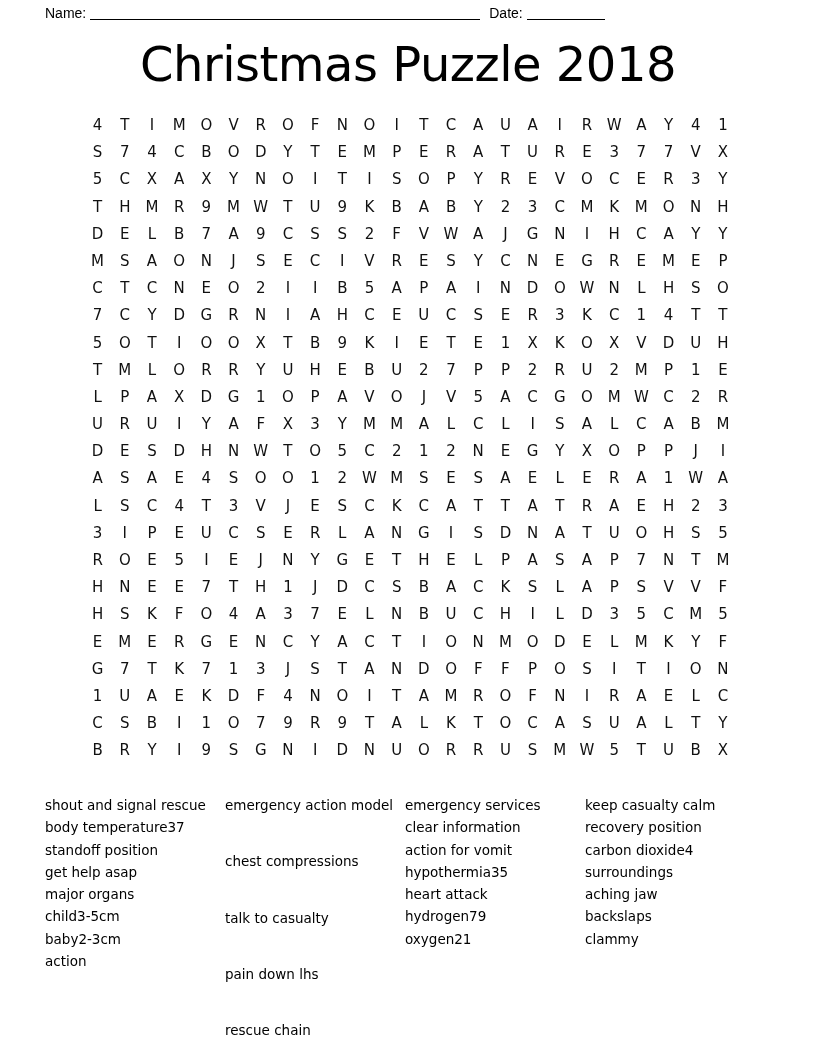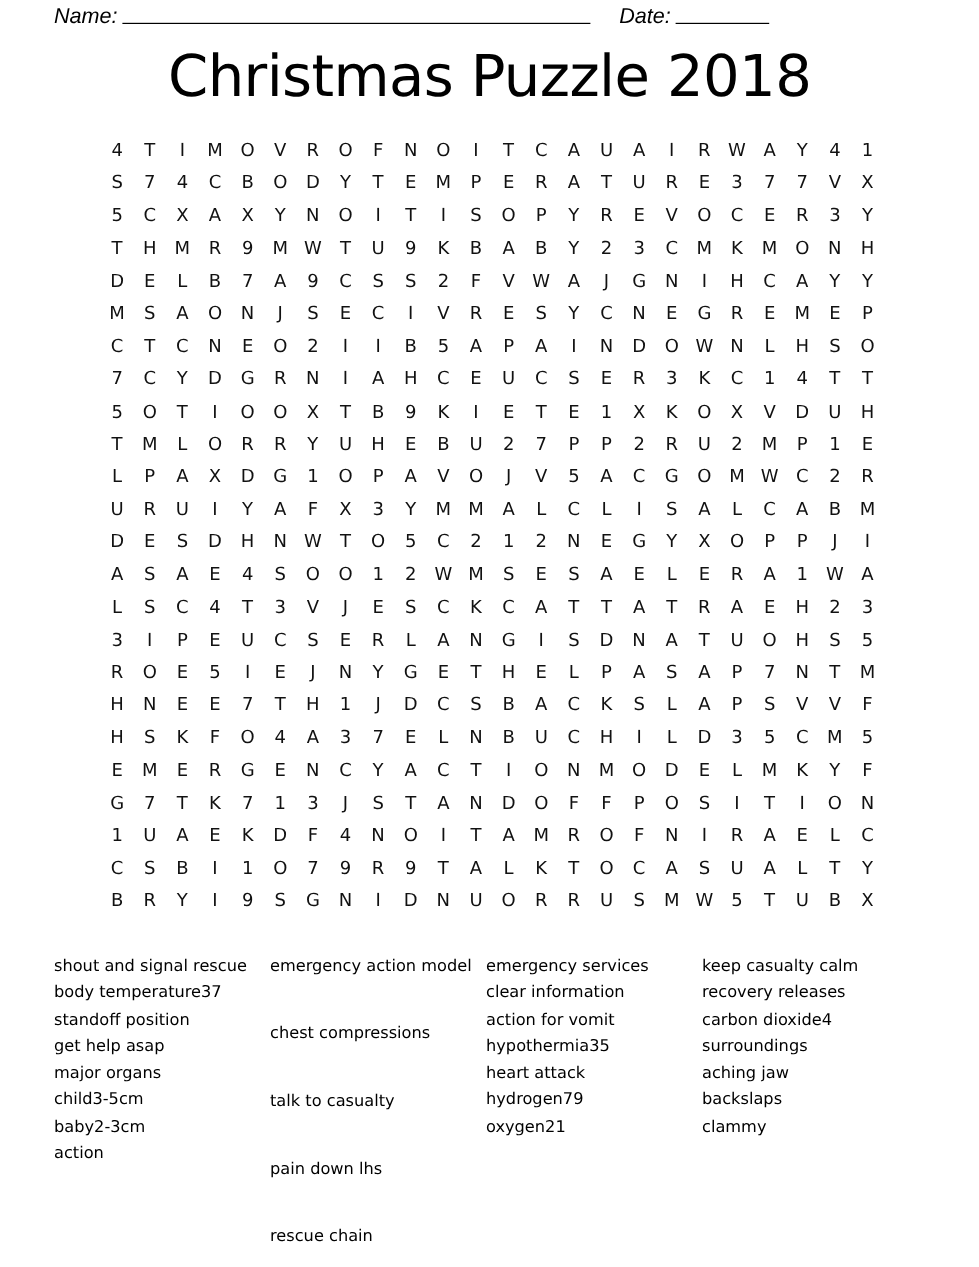--- a/index.html
+++ b/index.html
@@ -19,36 +19,35 @@
   
   .header-line {
     position: absolute;
     top: 0px;
     left: 0px;
     width: 816px;
     height: 26px;
     display: flex;
     align-items: center;
     font-family: "Liberation Sans", sans-serif;
-    font-size: 18px;
-    font-style: italic;
+    font-size: 14px;
   }
   .name-label {
     margin-left: 45px;
     white-space: nowrap;
   }
   .name-rule {
     flex: 0 0 auto;
     width: 390px;
     margin-left: 4px;
     border-bottom: 1px solid #000;
     height: 13px;
   }
   .date-label {
-    margin-left: 24px;
+    margin-left: 9px;
     white-space: nowrap;
   }
   .date-rule {
     flex: 0 0 auto;
     width: 78px;
     margin-left: 4px;
     border-bottom: 1px solid #000;
     height: 13px;
   }
 
@@ -778,20 +777,20 @@
       <div class="word-item">emergency services</div>
       <div class="word-item">clear information</div>
       <div class="word-item">action for vomit</div>
       <div class="word-item">hypothermia35</div>
       <div class="word-item">heart attack</div>
       <div class="word-item">hydrogen79</div>
       <div class="word-item">oxygen21</div>
     </div>
     <div class="word-col word-col-3">
       <div class="word-item">keep casualty calm</div>
-      <div class="word-item">recovery releases</div>
+      <div class="word-item">recovery position</div>
       <div class="word-item">carbon dioxide4</div>
       <div class="word-item">surroundings</div>
       <div class="word-item">aching jaw</div>
       <div class="word-item">backslaps</div>
       <div class="word-item">clammy</div>
     </div>
   </div>
 
 </body></html>

